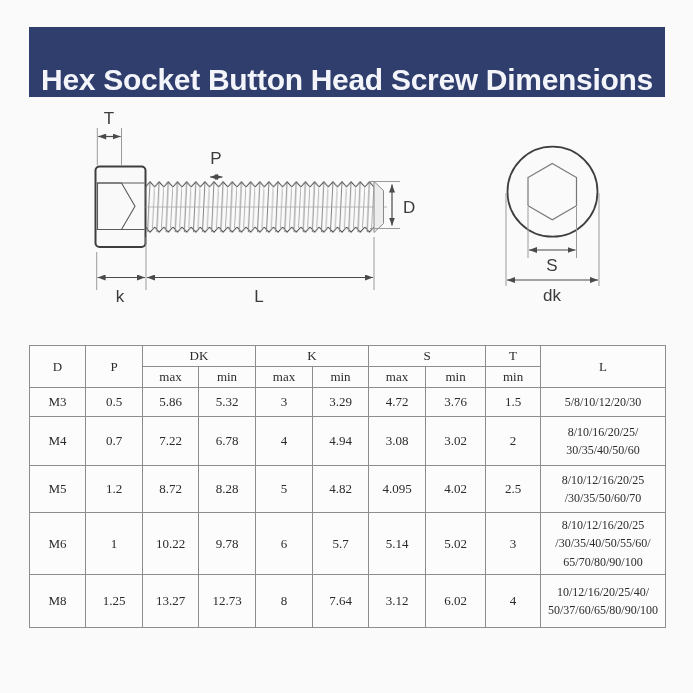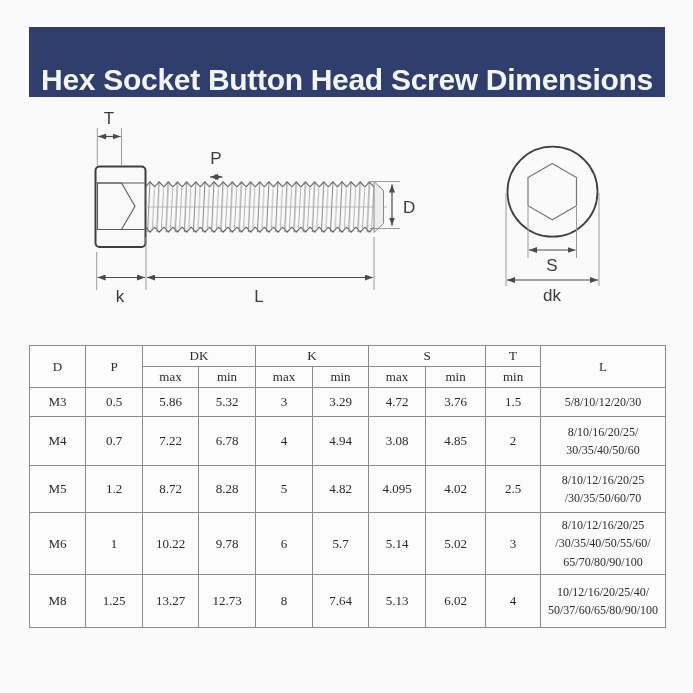--- a/index.html
+++ b/index.html
@@ -151,21 +151,21 @@
       <td class="l-col">5/8/10/12/20/30</td>
     </tr>
     <tr style="height:49px">
       <td>M4</td>
       <td>0.7</td>
       <td>7.22</td>
       <td>6.78</td>
       <td>4</td>
       <td>4.94</td>
       <td>3.08</td>
-      <td>4.85</td>
+      <td>3.02</td>
       <td>2</td>
       <td class="l-col">8/10/16/20/25/
 30/35/40/50/60</td>
     </tr>
     <tr style="height:47px">
       <td>M5</td>
       <td>1.2</td>
       <td>8.72</td>
       <td>8.28</td>
       <td>5</td>
@@ -190,21 +190,21 @@
 /30/35/40/50/55/60/
 65/70/80/90/100</td>
     </tr>
     <tr style="height:53px">
       <td>M8</td>
       <td>1.25</td>
       <td>13.27</td>
       <td>12.73</td>
       <td>8</td>
       <td>7.64</td>
-      <td>5.13</td>
+      <td>3.12</td>
       <td>6.02</td>
       <td>4</td>
       <td class="l-col">10/12/16/20/25/40/
 50/37/60/65/80/90/100</td>
     </tr>
   </tbody>
     </table>
 
 </div>
 

